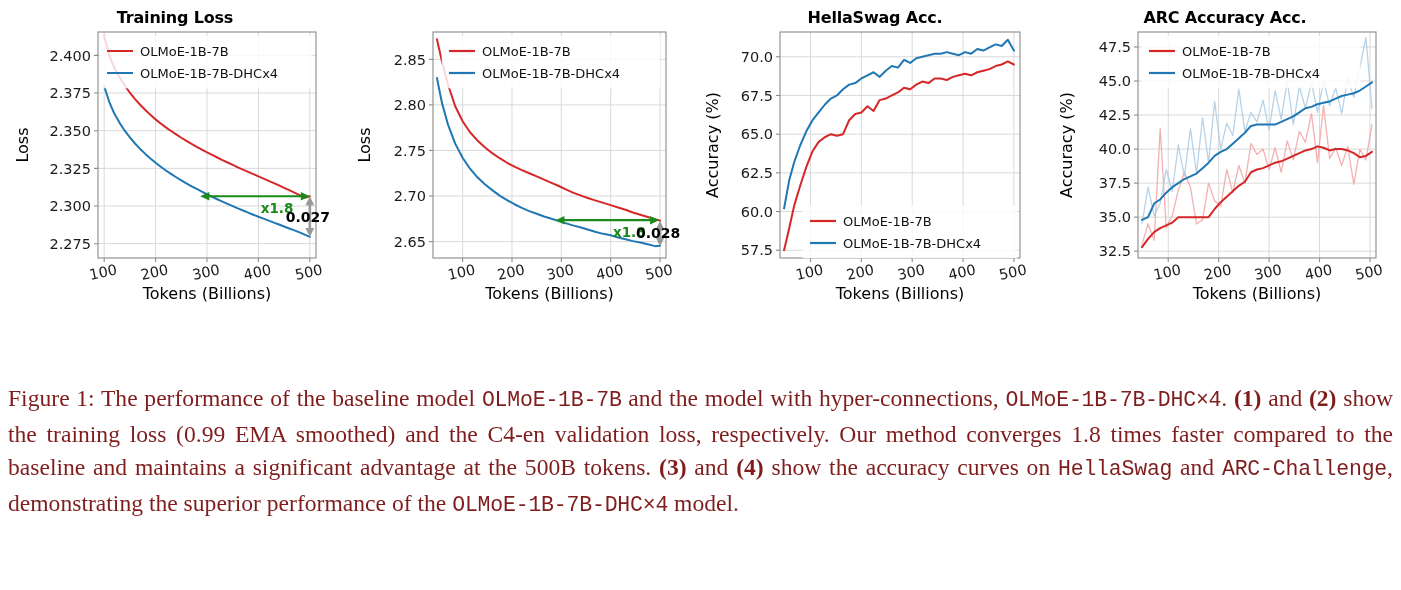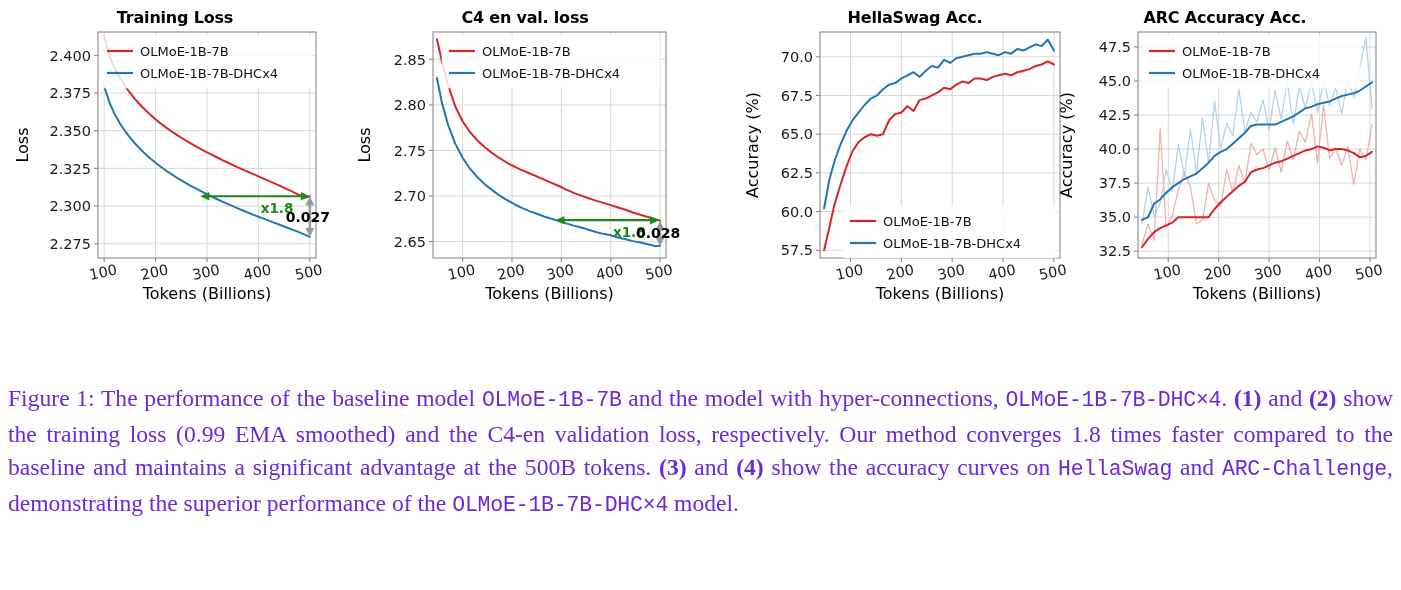--- a/index.html
+++ b/index.html
@@ -1,38 +1,38 @@
 <!DOCTYPE html>
 <html><head>
 <meta charset="utf-8">
 <style>
   html,body{margin:0;padding:0;background:#ffffff;}
   body{width:1401px;height:590px;font-family:"Liberation Serif",serif;color:#000;}
-  #page{position:relative;width:1401px;height:590px;overflow:hidden;}
+  #page{position:relative;width:1401px;height:590px;overflow:hidden;border-radius:12px;}
 
   .charts-row{position:absolute;left:0;top:0;width:1401px;height:320px;}
   .panel{position:absolute;top:0;width:350px;height:320px;}
   .panel-title{
     position:absolute;left:0;top:8px;width:350px;text-align:center;
     font-family:"DejaVu Sans",sans-serif;font-weight:bold;font-size:16px;
     letter-spacing:-0.2px;color:#000;
   }
   .panel svg{position:absolute;left:0;top:0;}
 
   .tick-lbl{font-family:"DejaVu Sans",sans-serif;font-size:14.5px;fill:#1a1a1a;}
   .tick-lbl-x{font-family:"DejaVu Sans",sans-serif;font-size:14.5px;fill:#1a1a1a;}
   .axis-title{font-family:"DejaVu Sans",sans-serif;font-size:16px;fill:#000;}
   .legend-lbl{font-family:"DejaVu Sans",sans-serif;font-size:13px;fill:#111;}
   .ann-green{font-family:"DejaVu Sans",sans-serif;font-size:13.5px;font-weight:bold;fill:#1a8a1a;}
   .ann-black{font-family:"DejaVu Sans",sans-serif;font-size:14px;font-weight:bold;fill:#000;}
 
   .caption{
     position:absolute;left:8px;top:382px;width:1385px;
     font-family:"Liberation Serif",serif;font-size:23.6px;line-height:33.5px;
-    text-align:justify;color:#6d28d9;
+    text-align:justify;color:#7f1d1d;
   }
   .caption .mono{font-family:"Liberation Mono",monospace;font-size:21.5px;letter-spacing:-0.2px;}
 </style>
 </head>
 <body>
 
 <div id="page">
 
   <div class="charts-row">
     <div class="panel" id="panel-0" style="left:0px;">
@@ -92,21 +92,20 @@
           <g>
             <rect x="100" y="36" width="212" height="52" fill="#ffffff" fill-opacity="0.82" stroke="#ffffff" stroke-width="0.5"></rect>
             <line x1="107" y1="51" x2="133" y2="51" stroke="#d62728" stroke-width="2.2"></line>
             <text x="140" y="55.5" class="legend-lbl">OLMoE-1B-7B</text>
             <line x1="107" y1="73" x2="133" y2="73" stroke="#1f77b4" stroke-width="2.2"></line>
             <text x="140" y="77.5" class="legend-lbl">OLMoE-1B-7B-DHCx4</text>
           </g>
         </svg>
       </div>
     <div class="panel" id="panel-1" style="left:350px;">
-      <div class="panel-title">C4 en val. loss</div>
     <svg width="350" height="320" viewBox="0 0 350 320">
           <rect x="83" y="32" width="233" height="226" fill="#ffffff"></rect>
           <line x1="112.61864406779661" y1="32" x2="112.61864406779661" y2="258" stroke="#d9d9d9" stroke-width="1"></line>
           <line x1="161.9830508474576" y1="32" x2="161.9830508474576" y2="258" stroke="#d9d9d9" stroke-width="1"></line>
           <line x1="211.34745762711864" y1="32" x2="211.34745762711864" y2="258" stroke="#d9d9d9" stroke-width="1"></line>
           <line x1="260.7118644067797" y1="32" x2="260.7118644067797" y2="258" stroke="#d9d9d9" stroke-width="1"></line>
           <line x1="310.07627118644064" y1="32" x2="310.07627118644064" y2="258" stroke="#d9d9d9" stroke-width="1"></line>
           <line x1="83" y1="59.33870967741922" x2="316" y2="59.33870967741922" stroke="#d9d9d9" stroke-width="1"></line>
           <line x1="83" y1="104.90322580645176" x2="316" y2="104.90322580645176" stroke="#d9d9d9" stroke-width="1"></line>
           <line x1="83" y1="150.46774193548387" x2="316" y2="150.46774193548387" stroke="#d9d9d9" stroke-width="1"></line>
@@ -151,21 +150,21 @@
           </g>
           <g>
             <rect x="92" y="36" width="218" height="52" fill="#ffffff" fill-opacity="0.82" stroke="#ffffff" stroke-width="0.5"></rect>
             <line x1="99" y1="51" x2="125" y2="51" stroke="#d62728" stroke-width="2.2"></line>
             <text x="132" y="55.5" class="legend-lbl">OLMoE-1B-7B</text>
             <line x1="99" y1="73" x2="125" y2="73" stroke="#1f77b4" stroke-width="2.2"></line>
             <text x="132" y="77.5" class="legend-lbl">OLMoE-1B-7B-DHCx4</text>
           </g>
         </svg>
       </div>
-    <div class="panel" id="panel-2" style="left:700px;margin-left:40px;">
+    <div class="panel" id="panel-2" style="left:700px;">
       <div class="panel-title">HellaSwag Acc.</div>
     <svg width="350" height="320" viewBox="0 0 350 320">
           <rect x="80" y="32" width="240" height="226" fill="#ffffff"></rect>
           <line x1="110.50847457627118" y1="32" x2="110.50847457627118" y2="258" stroke="#d9d9d9" stroke-width="1"></line>
           <line x1="161.35593220338984" y1="32" x2="161.35593220338984" y2="258" stroke="#d9d9d9" stroke-width="1"></line>
           <line x1="212.20338983050846" y1="32" x2="212.20338983050846" y2="258" stroke="#d9d9d9" stroke-width="1"></line>
           <line x1="263.0508474576271" y1="32" x2="263.0508474576271" y2="258" stroke="#d9d9d9" stroke-width="1"></line>
           <line x1="313.89830508474574" y1="32" x2="313.89830508474574" y2="258" stroke="#d9d9d9" stroke-width="1"></line>
           <line x1="80" y1="56.767123287671154" x2="320" y2="56.767123287671154" stroke="#d9d9d9" stroke-width="1"></line>
           <line x1="80" y1="95.46575342465746" x2="320" y2="95.46575342465746" stroke="#d9d9d9" stroke-width="1"></line>

